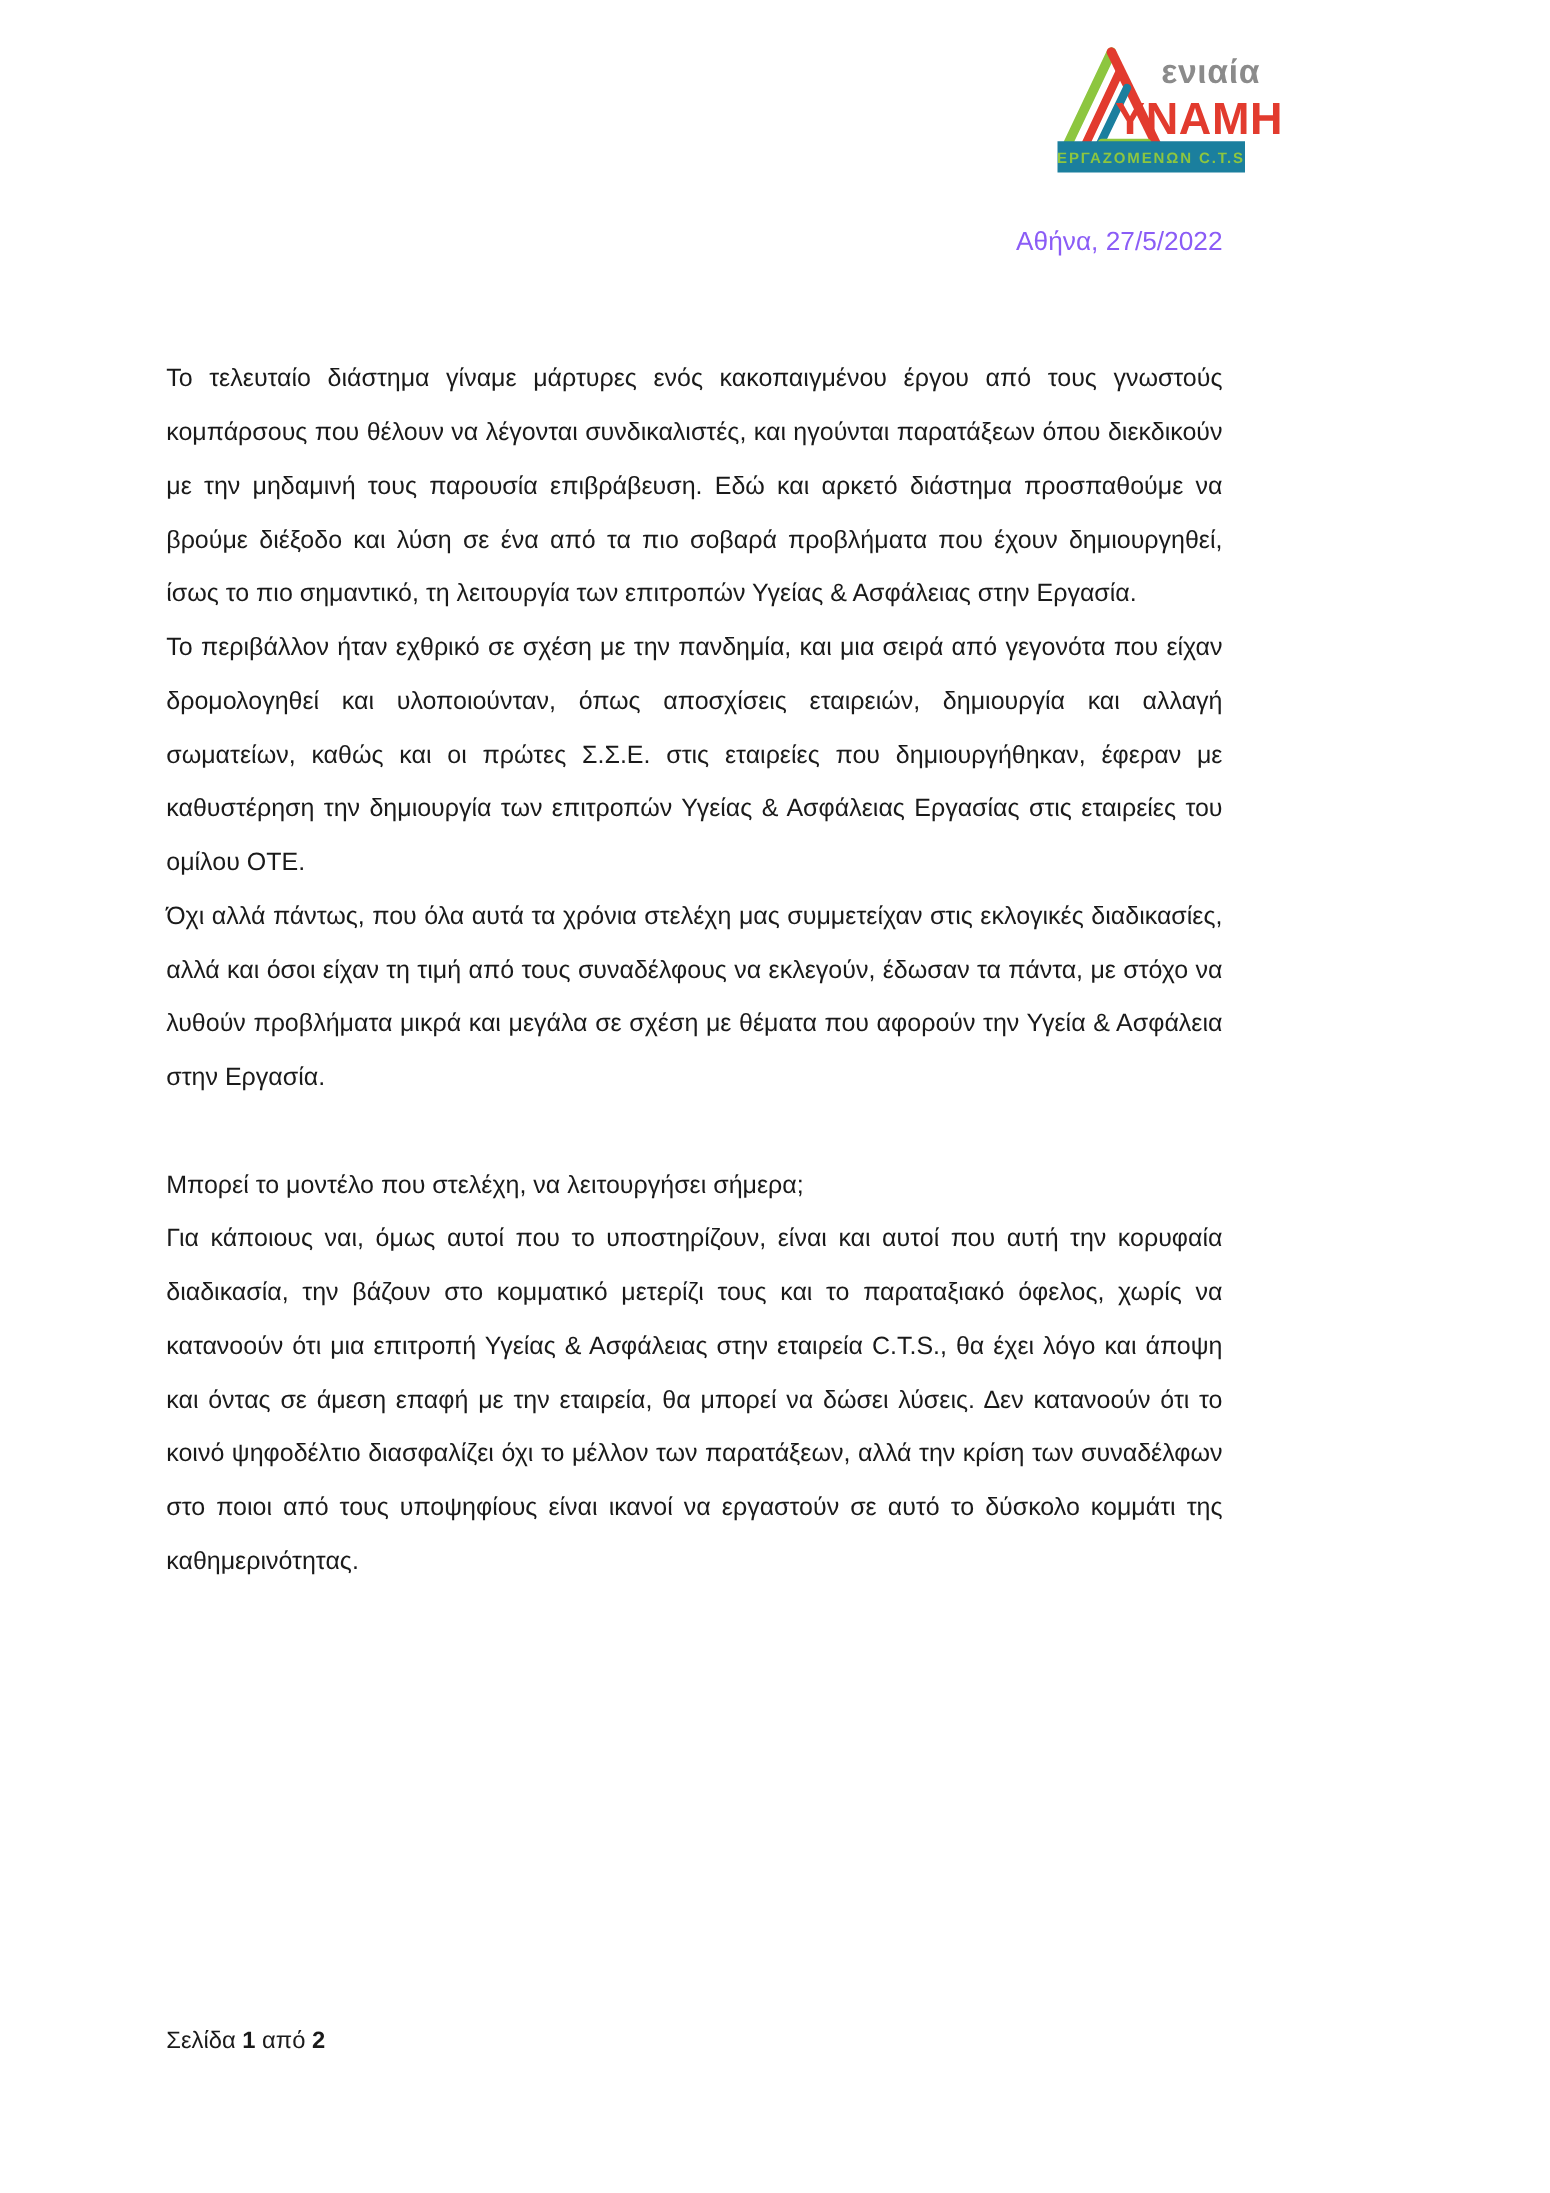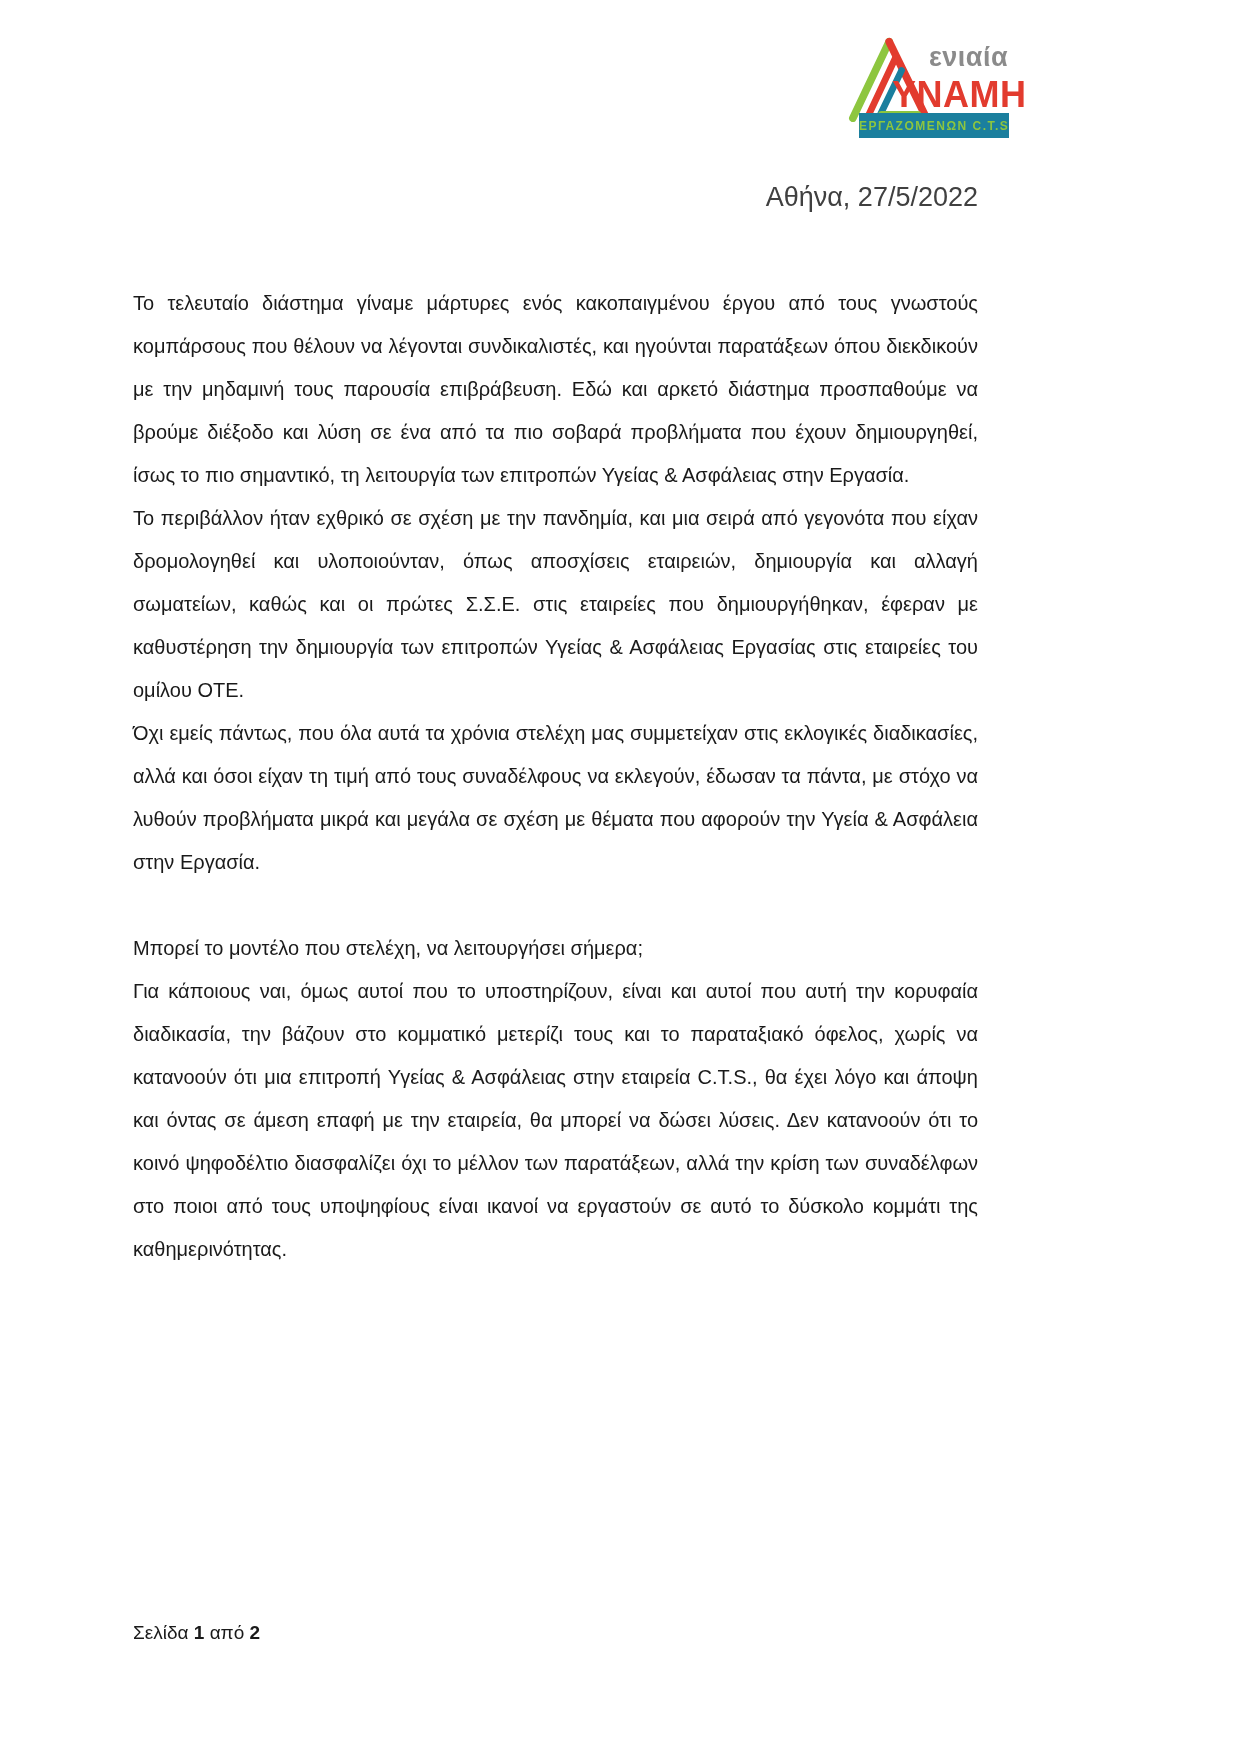--- a/index.html
+++ b/index.html
@@ -17,31 +17,31 @@
   .logo-triangle{position:absolute;top:0;left:0;width:100px;height:86px;}
   .brand-top{
     position:absolute;top:6px;left:86px;
     font-size:27px;font-weight:bold;color:#8b8b8b;letter-spacing:0.5px;
   }
   .brand-main{
     position:absolute;top:38px;left:49px;
     font-size:36px;font-weight:bold;color:#e23b2e;letter-spacing:0.5px;text-align:center;
   }
   .brand-banner{
-    position:absolute;top:77px;left:16px;width:150px;height:25px;
+    position:absolute;top:77px;left:3px;width:150px;height:25px;
     background:#1b7f9e;
-    display:flex;align-items:center;justify-content:flex-start;
+    display:flex;align-items:center;justify-content:flex-end;
   }
   .brand-banner span{
     font-size:12px;font-weight:bold;color:#8dc63f;letter-spacing:1.5px;white-space:nowrap;
   }
   
   .doc-date{
     position:absolute;top:182px;left:133px;width:845px;
-    text-align:right;font-size:27px;color:#404040;
+    text-align:right;font-size:21px;color:#8b5cf6;
   }
   
   .doc-body{
     position:absolute;top:282px;left:133px;width:845px;
     font-size:20px;line-height:43px;color:#1a1a1a;
   }
   .doc-title{font-weight:bold;font-size:21px;margin:0 0 4px 0;}
   .doc-body p{margin:0;text-align:justify;}
   .doc-body p.gap-before{margin-top:43px;}
   .doc-body b{font-weight:normal;}
@@ -73,21 +73,21 @@
 
   <div class="doc-date">Αθήνα, 27/5/2022</div>
 
   <div class="doc-body">
 
     <p><span>Το τελευταίο διάστημα γίναμε μάρτυρες ενός κακοπαιγμένου έργου από τους γνωστούς κομπάρσους που θέλουν να λέγονται συνδικαλιστές, και ηγούνται παρατάξεων όπου διεκδικούν με την μηδαμινή τους παρουσία επιβράβευση. Εδώ και αρκετό διάστημα προσπαθούμε να βρούμε διέξοδο και λύση σε ένα από τα πιο σοβαρά προβλήματα που έχουν δημιουργηθεί, ίσως το πιο σημαντικό, τη </span><b>λειτουργία των επιτροπών Υγείας &amp; Ασφάλειας στην Εργασία.</b></p>
 
     <p>Το περιβάλλον ήταν εχθρικό σε σχέση με την πανδημία, και μια σειρά από γεγονότα που είχαν δρομολογηθεί και υλοποιούνταν, όπως αποσχίσεις εταιρειών, δημιουργία και αλλαγή σωματείων, καθώς και οι πρώτες Σ.Σ.Ε. στις εταιρείες που δημιουργήθηκαν, έφεραν με καθυστέρηση την δημιουργία των επιτροπών Υγείας &amp; Ασφάλειας Εργασίας στις εταιρείες του ομίλου ΟΤΕ.</p>
 
 
-    <p><b>Όχι εμείς</b><span> πάντως, που όλα αυτά τα χρόνια στελέχη μας συμμετείχαν στις εκλογικές διαδικασίες, αλλά και όσοι είχαν τη τιμή από τους συναδέλφους να εκλεγούν, έδωσαν τα πάντα, με στόχο να λυθούν προβλήματα μικρά και μεγάλα σε σχέση με θέματα που αφορούν την Υγεία &amp; Ασφάλεια στην Εργασία.</span></p>
+    <p><b>Όχι αλλά</b><span> πάντως, που όλα αυτά τα χρόνια στελέχη μας συμμετείχαν στις εκλογικές διαδικασίες, αλλά και όσοι είχαν τη τιμή από τους συναδέλφους να εκλεγούν, έδωσαν τα πάντα, με στόχο να λυθούν προβλήματα μικρά και μεγάλα σε σχέση με θέματα που αφορούν την Υγεία &amp; Ασφάλεια στην Εργασία.</span></p>
 
     <p class="gap-before">Μπορεί το μοντέλο που στελέχη, να λειτουργήσει σήμερα;</p>
 
     <p>Για κάποιους ναι, όμως αυτοί που το υποστηρίζουν, είναι και αυτοί που αυτή την κορυφαία διαδικασία, την βάζουν στο κομματικό μετερίζι τους και το παραταξιακό όφελος, χωρίς να κατανοούν ότι μια επιτροπή Υγείας &amp; Ασφάλειας στην εταιρεία C.T.S., θα έχει λόγο και άποψη και όντας σε άμεση επαφή με την εταιρεία, θα μπορεί να δώσει λύσεις. Δεν κατανοούν ότι το κοινό ψηφοδέλτιο διασφαλίζει όχι το μέλλον των παρατάξεων, αλλά την κρίση των συναδέλφων στο ποιοι από τους υποψηφίους είναι ικανοί να εργαστούν σε αυτό το δύσκολο κομμάτι της καθημερινότητας.</p>
   </div>
 
   <div class="doc-footer"><span>Σελίδα </span><b>1</b><span> από </span><b>2</b></div>
 
 </div>
 

